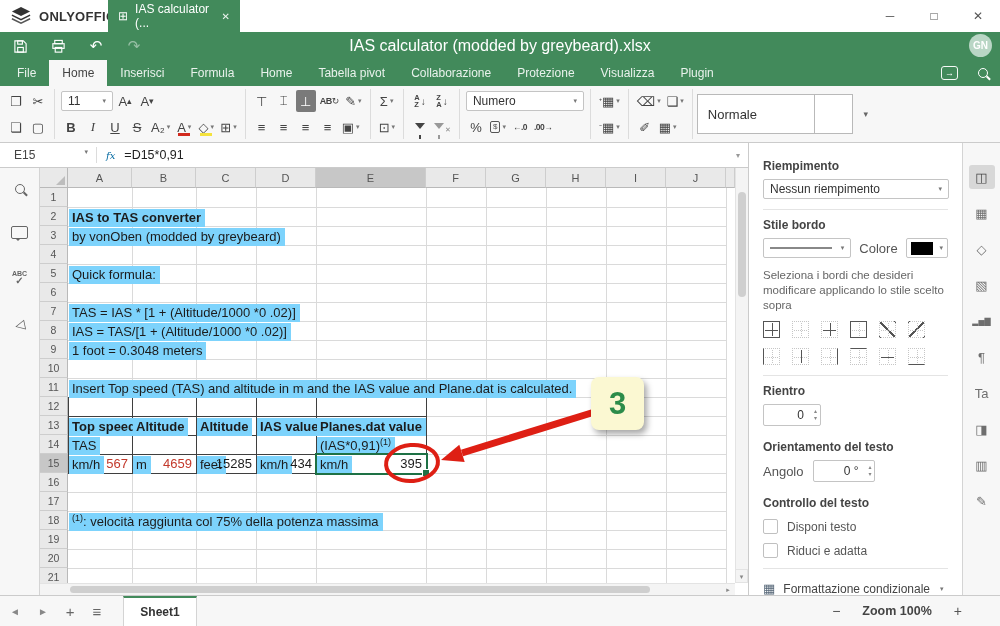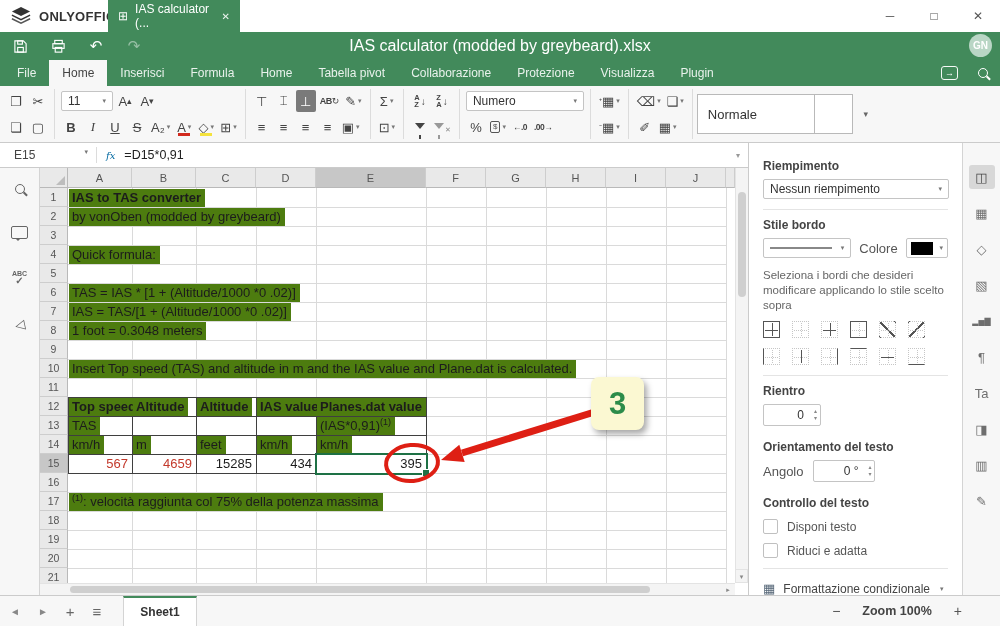--- a/index.html
+++ b/index.html
@@ -97,21 +97,21 @@
                  border-bottom:9px solid #bdbdbd;}
   .colh{position:absolute;top:0;height:20px;line-height:20px;background:#e9e9e9;text-align:center;
         font-size:11px;color:#555;border-right:1px solid #cdcdcd;border-bottom:1px solid #b9b9b9;box-sizing:border-box;}
   .rowh{position:absolute;left:0;width:28px;height:19px;line-height:19px;background:#e9e9e9;text-align:center;
         font-size:10.5px;color:#555;border-bottom:1px solid #cdcdcd;border-right:1px solid #b9b9b9;box-sizing:border-box;}
   .selhdr{background:#c7c7c7;}
   .vline{position:absolute;top:20px;height:395px;width:1px;background:#dadada;z-index:1;pointer-events:none;}
   .hline{position:absolute;left:28px;width:658px;height:1px;background:#dadada;z-index:1;pointer-events:none;}
   .tcell{position:absolute;border:1px solid #3f3f3f;box-sizing:border-box;z-index:2;pointer-events:none;}
   .cell{position:absolute;height:18px;line-height:18px;font-size:13px;color:#1c1c1c;white-space:nowrap;z-index:3;}
-  .cell.ov{background:#4d7c0f;padding:0 4px 0 3px;}
+  .cell.ov{background:#7dd3fc;padding:0 4px 0 3px;margin-top:20px;}
   .cell.r{text-align:right;}
   .cell.b{font-weight:bold;}
   .cell.red{color:#c3392b;}
   .cell .sup{font-size:9px;vertical-align:super;line-height:10px;}
   #selrect{position:absolute;border:2px solid #1e7145;box-sizing:border-box;z-index:4;}
   #selhandle{position:absolute;right:-4px;bottom:-4px;width:6px;height:6px;background:#1e7145;border:1px solid #fff;}
   .vscroll{position:absolute;left:695px;top:0;width:13px;height:415px;background:#f4f4f4;
            border-left:1px solid #e3e3e3;box-sizing:border-box;z-index:5;}
   .vthumb{position:absolute;left:2px;top:24px;width:8px;height:105px;background:#cfcfcf;border-radius:4px;}
   .vbtn{position:absolute;left:695px;top:401px;width:13px;height:14px;background:#f4f4f4;color:#888;

